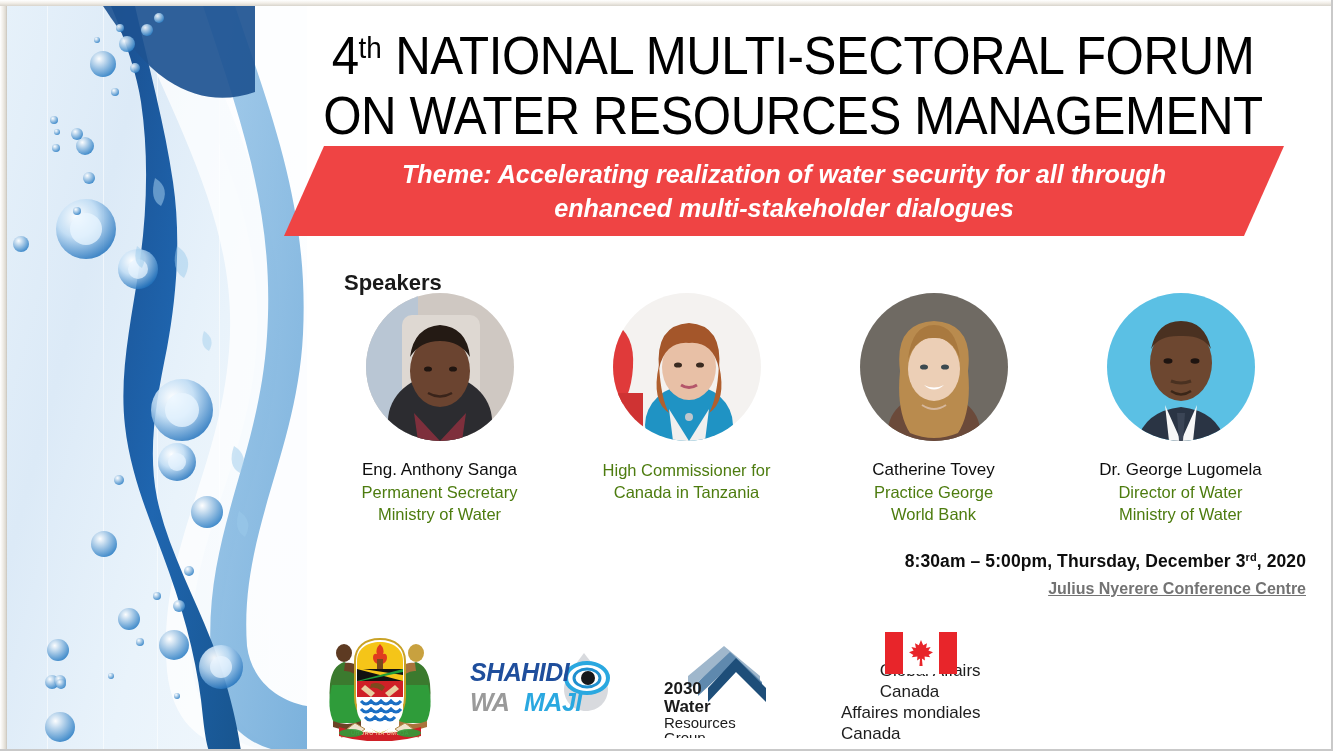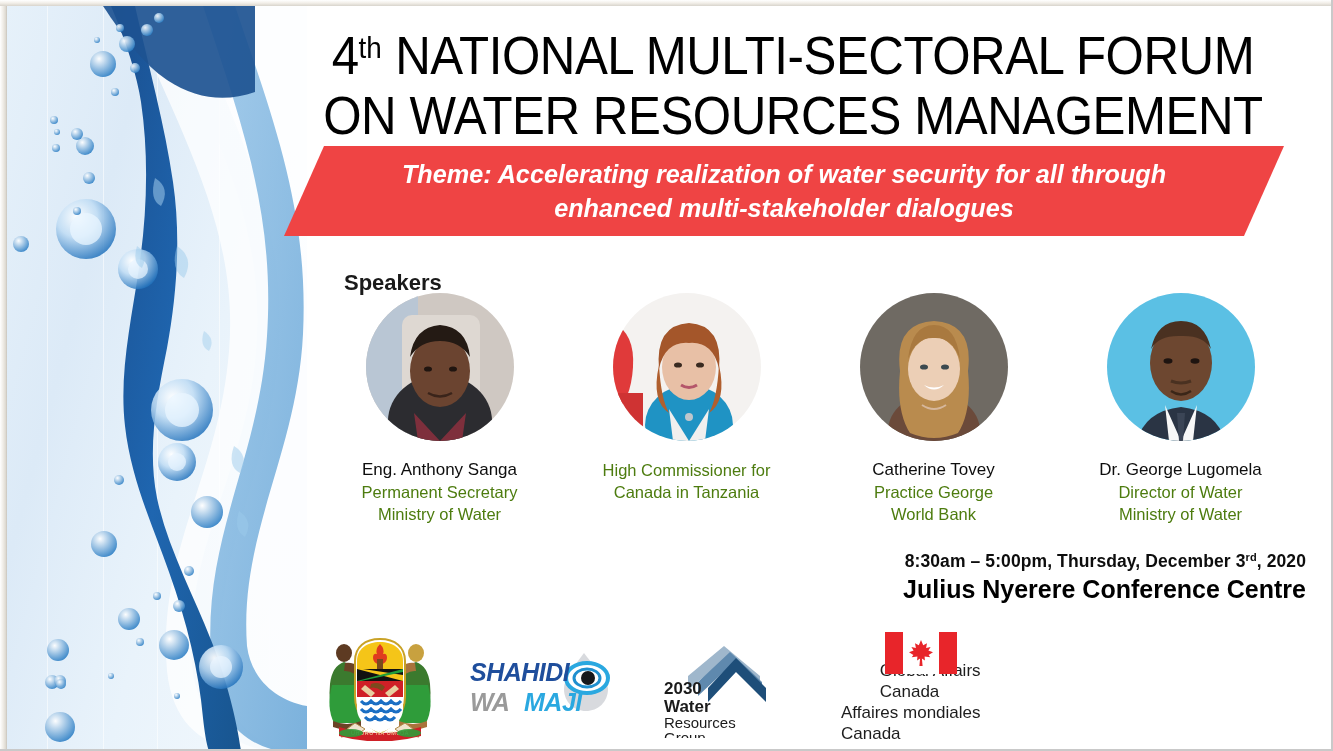--- a/index.html
+++ b/index.html
@@ -135,21 +135,21 @@
     left: 316px; top: 544px;
     width: 990px; text-align: right;
     z-index: 20;
   }
   #event-datetime {
     font-size: 17.5px; font-weight: bold; color: #0d0d0d;
     letter-spacing: .1px; line-height: 26px;
   }
   #event-datetime sup { font-size: 11px; vertical-align: 6px; }
   #event-venue {
-    font-size: 25px; font-weight: bold; color: #000000; line-height: 30px;
+    font-size: 16px; font-weight: bold; color: #737373; line-height: 30px; text-decoration: underline;
   }
 
   
   #logo-row {
     position: absolute;
     left: 316px; top: 632px;
     width: 990px; height: 112px;
     display: flex; align-items: center;
     z-index: 20;
   }

